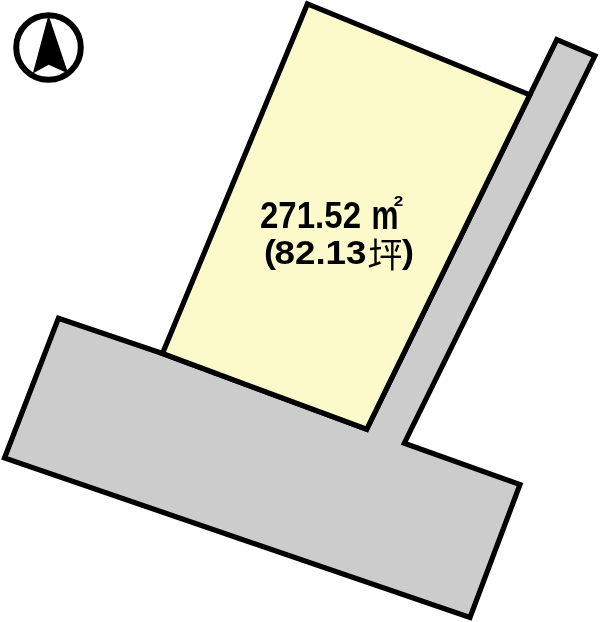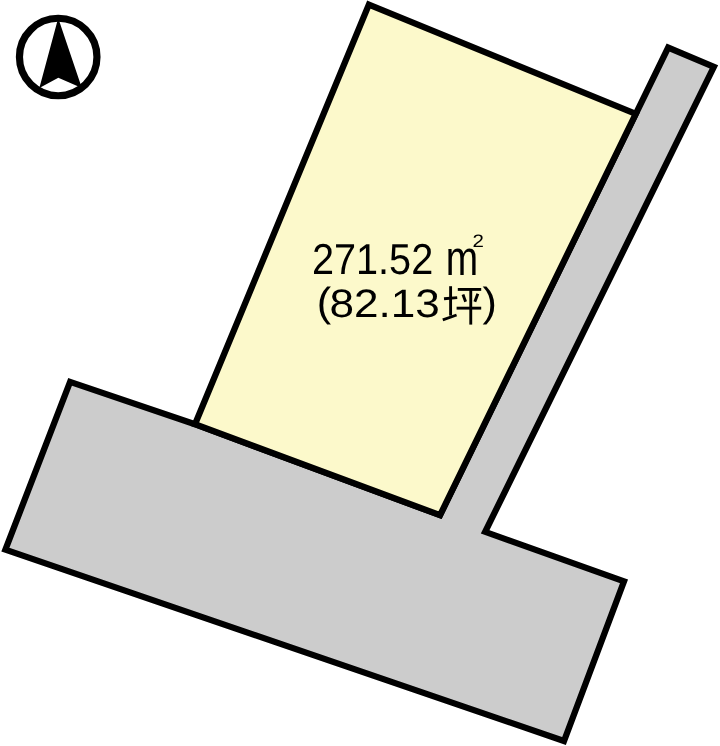--- a/index.html
+++ b/index.html
@@ -1,17 +1,17 @@
 <!DOCTYPE html>
 <html><head>
 <meta charset="utf-8">
 <style>
   html,body{margin:0;padding:0;background:#ffffff;}
   .page{position:relative;width:600px;height:622px;overflow:hidden;background:#1d4ed8;
-        font-family:"Liberation Sans", sans-serif;}
+        font-family:"Liberation Sans", sans-serif;font-weight:bold;}
 </style>
 </head>
 <body>
 
 <div class="page">
 <svg width="600" height="622" viewBox="0 0 600 622">
 
   <rect x="0" y="0" width="600" height="622" fill="#ffffff"></rect>
 
   <g>

